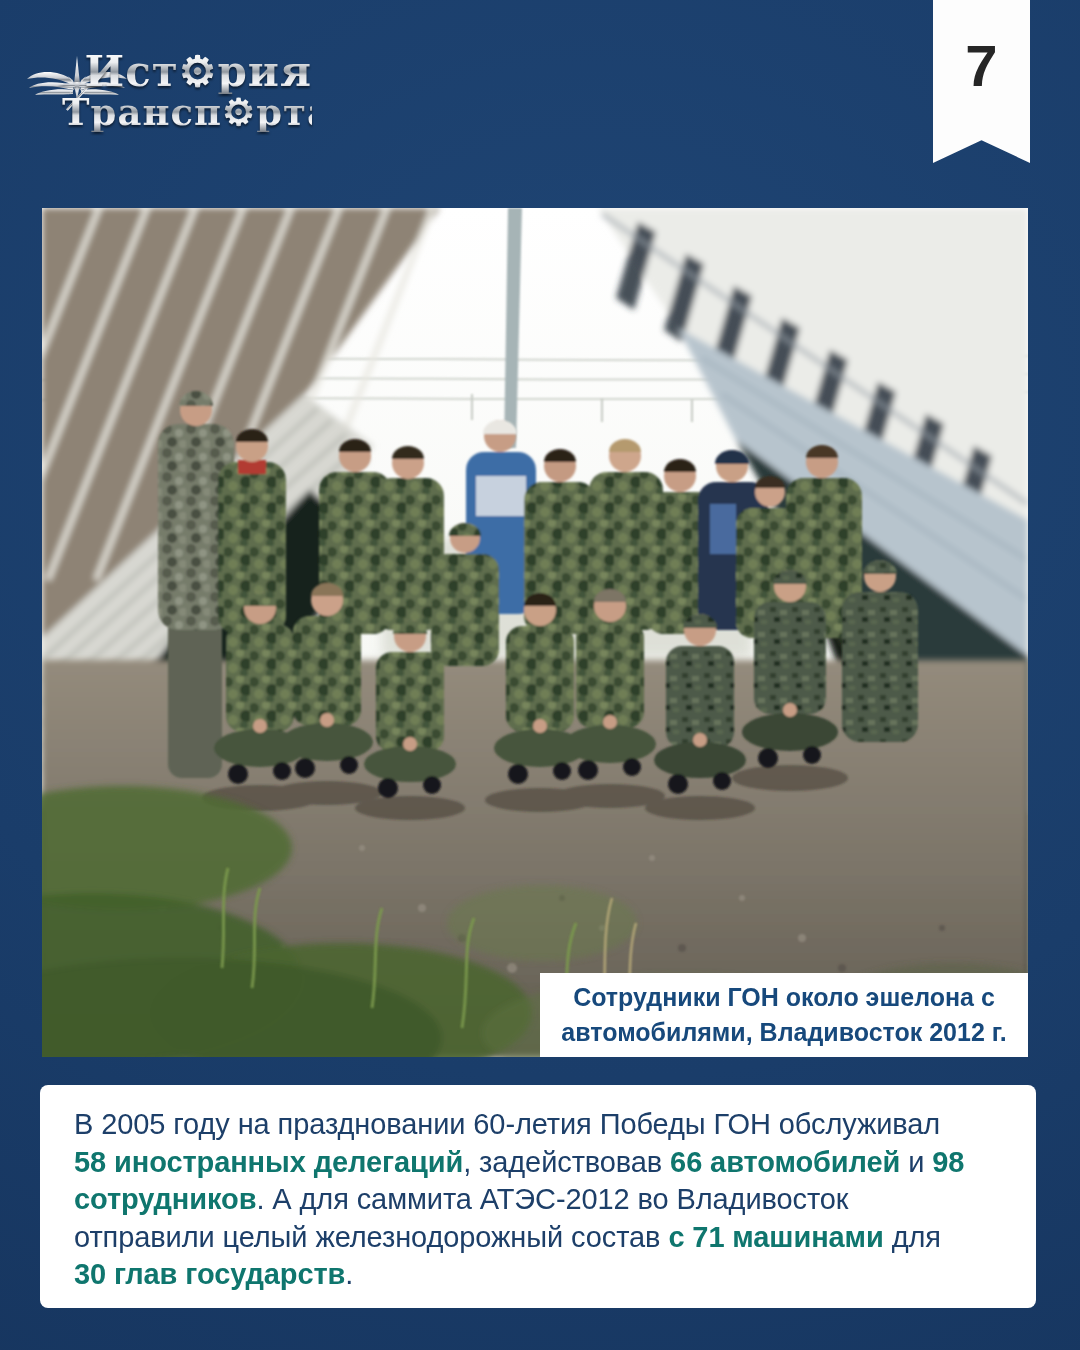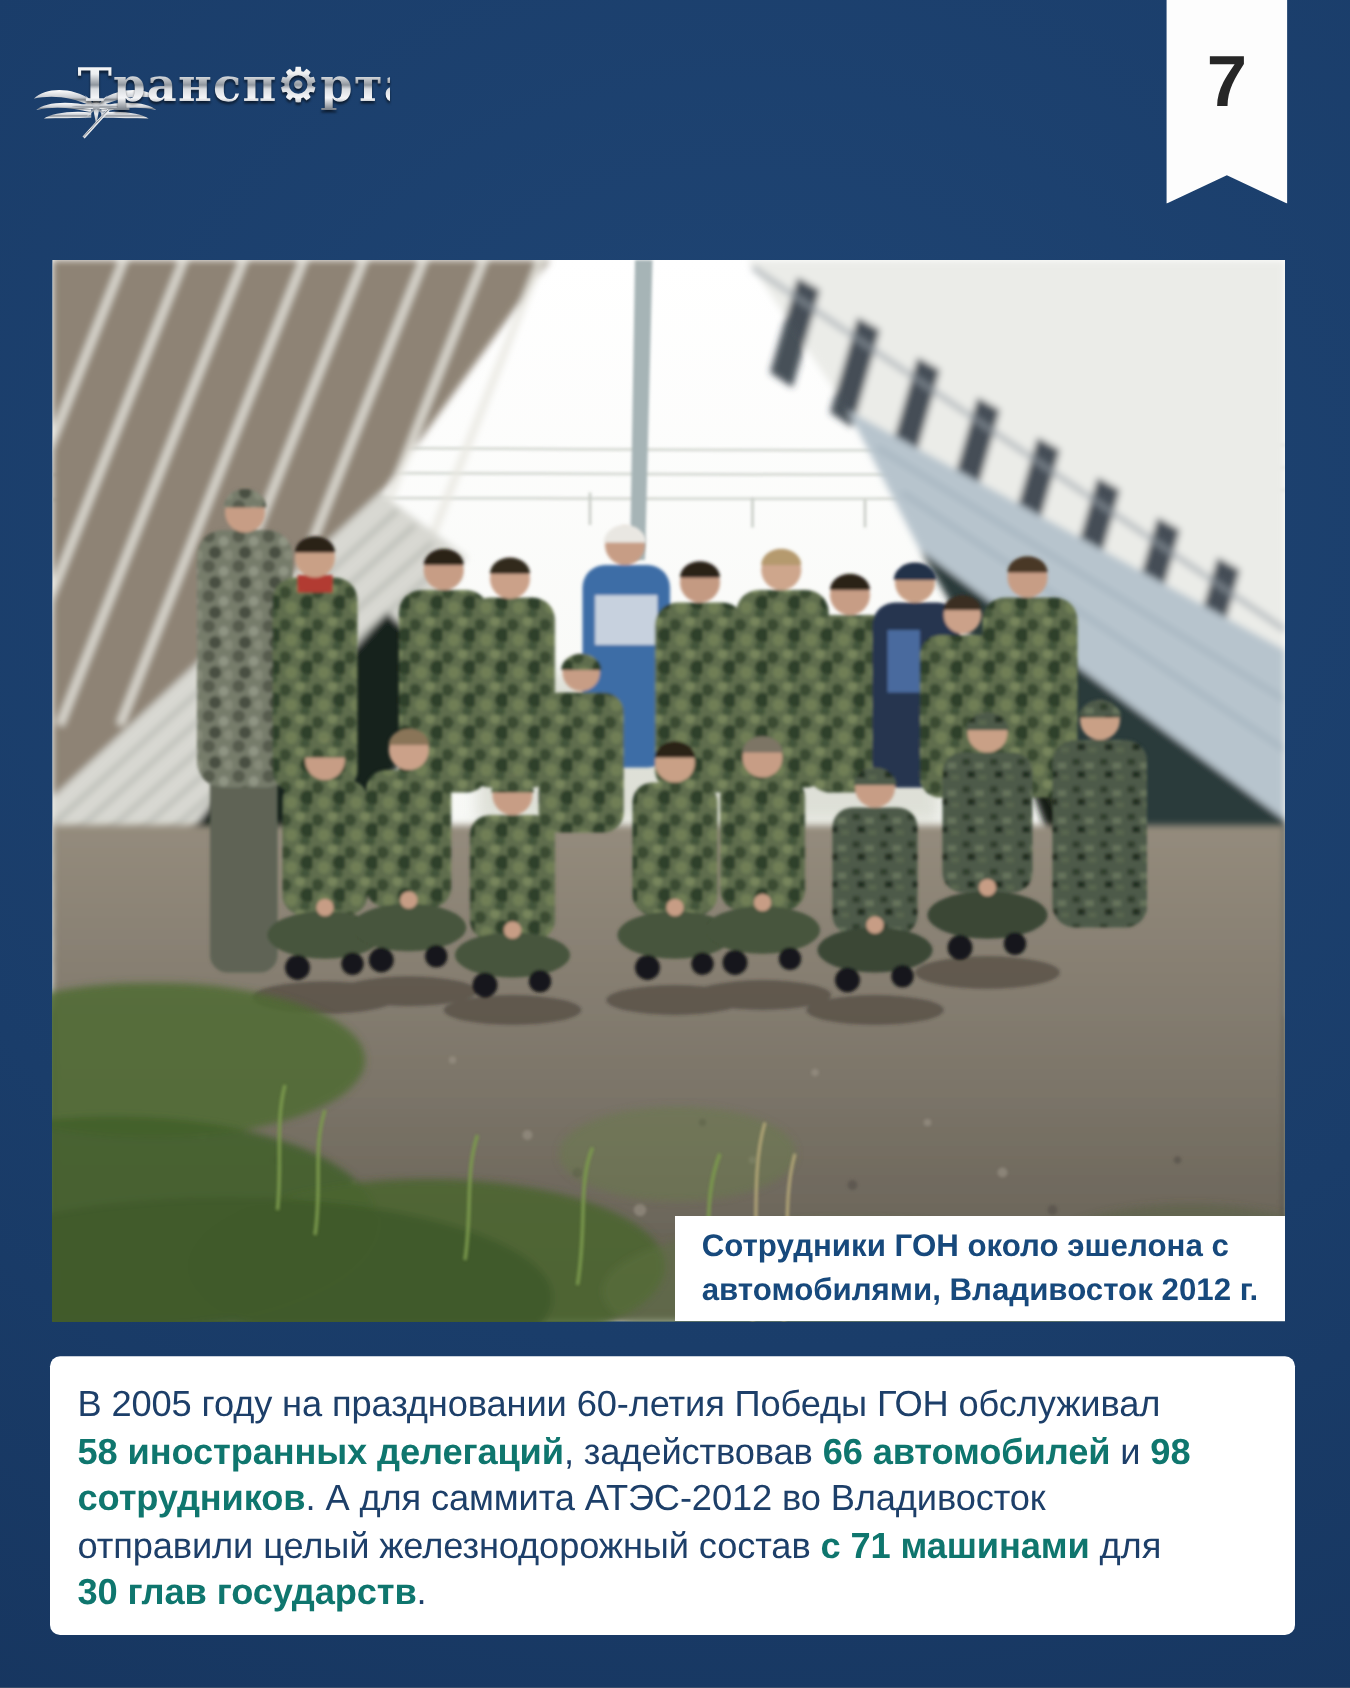--- a/index.html
+++ b/index.html
@@ -25,27 +25,27 @@
     clip-path:polygon(0 0,100% 0,100% 100%,50% 86%,0 100%);
     display:flex;justify-content:center;align-items:flex-start;
   }
   .ribbon-number{font-size:58px;font-weight:bold;color:#262626;margin-top:32px;}
   
   .photo{position:absolute;left:42px;top:208px;width:986px;height:849px;overflow:hidden;background:#eceee9;}
   .photo svg{display:block;width:100%;height:100%;}
   .photo-caption{
     position:absolute;left:540px;top:973px;width:488px;height:84px;background:#ffffff;
     display:flex;align-items:center;justify-content:center;box-sizing:border-box;padding:4px 10px;
-    text-align:left;white-space:pre-line;
+    text-align:center;white-space:pre-line;
     font-size:25px;line-height:35px;font-weight:bold;color:#17497c;
   }
   
   .text-card{
     position:absolute;left:40px;top:1085px;width:996px;height:223px;background:#ffffff;
-    border-radius:8px;box-sizing:border-box;padding:21px 22px;
+    border-radius:8px;box-sizing:border-box;padding:21px 34px;
   }
   .card-text{font-size:29px;line-height:37.5px;color:#1d3f69;white-space:pre-wrap;letter-spacing:-0.1px;}
   .card-text .b{font-weight:bold;color:#0f766e;}
 </style>
 </head>
 <body>
 
 <div class="page">
 
   <div class="logo">
@@ -69,20 +69,21 @@
         <path d="M55,31 C73,26 93,28 99,34 C85,31 70,32 55,36 Z"></path>
         <path d="M55,36 C71,34 88,37 93,41 C81,40 68,41 55,40 Z"></path>
 
         <polygon points="51,2 54,30 51,46 48,30"></polygon>
         <polygon points="31,31 51,28 71,31 51,34"></polygon>
         <polygon points="51,31 60,22 53,32 60,41 51,33 42,41 49,32 42,22" opacity="0.85"></polygon>
         <rect x="36" y="44" width="30" height="2.4" transform="rotate(132 51 45)"></rect>
       </g>
     </svg>
     <div class="logo-text">
+      <div class="logo-line logo-line1">Ист⚙рия</div>
       <div class="logo-line logo-line2">Трансп⚙рта</div>
     </div>
   </div>
 
   <div class="ribbon">
     <div class="ribbon-number">7</div>
   </div>
 
   <div class="photo">
     <svg viewBox="0 0 986 849" preserveAspectRatio="none">

